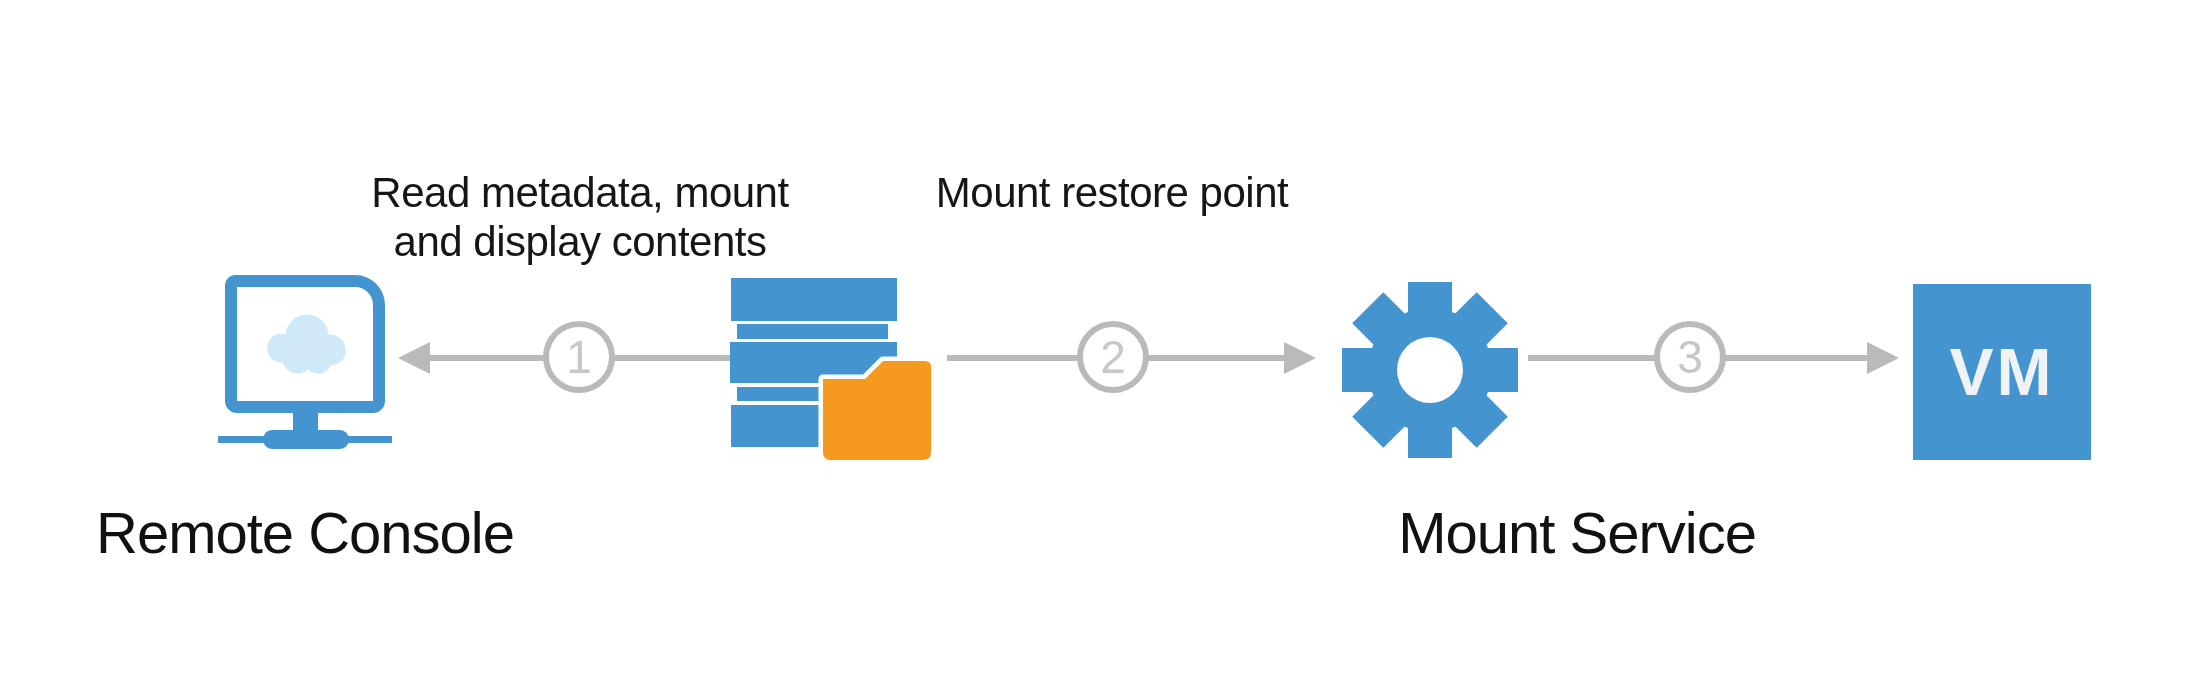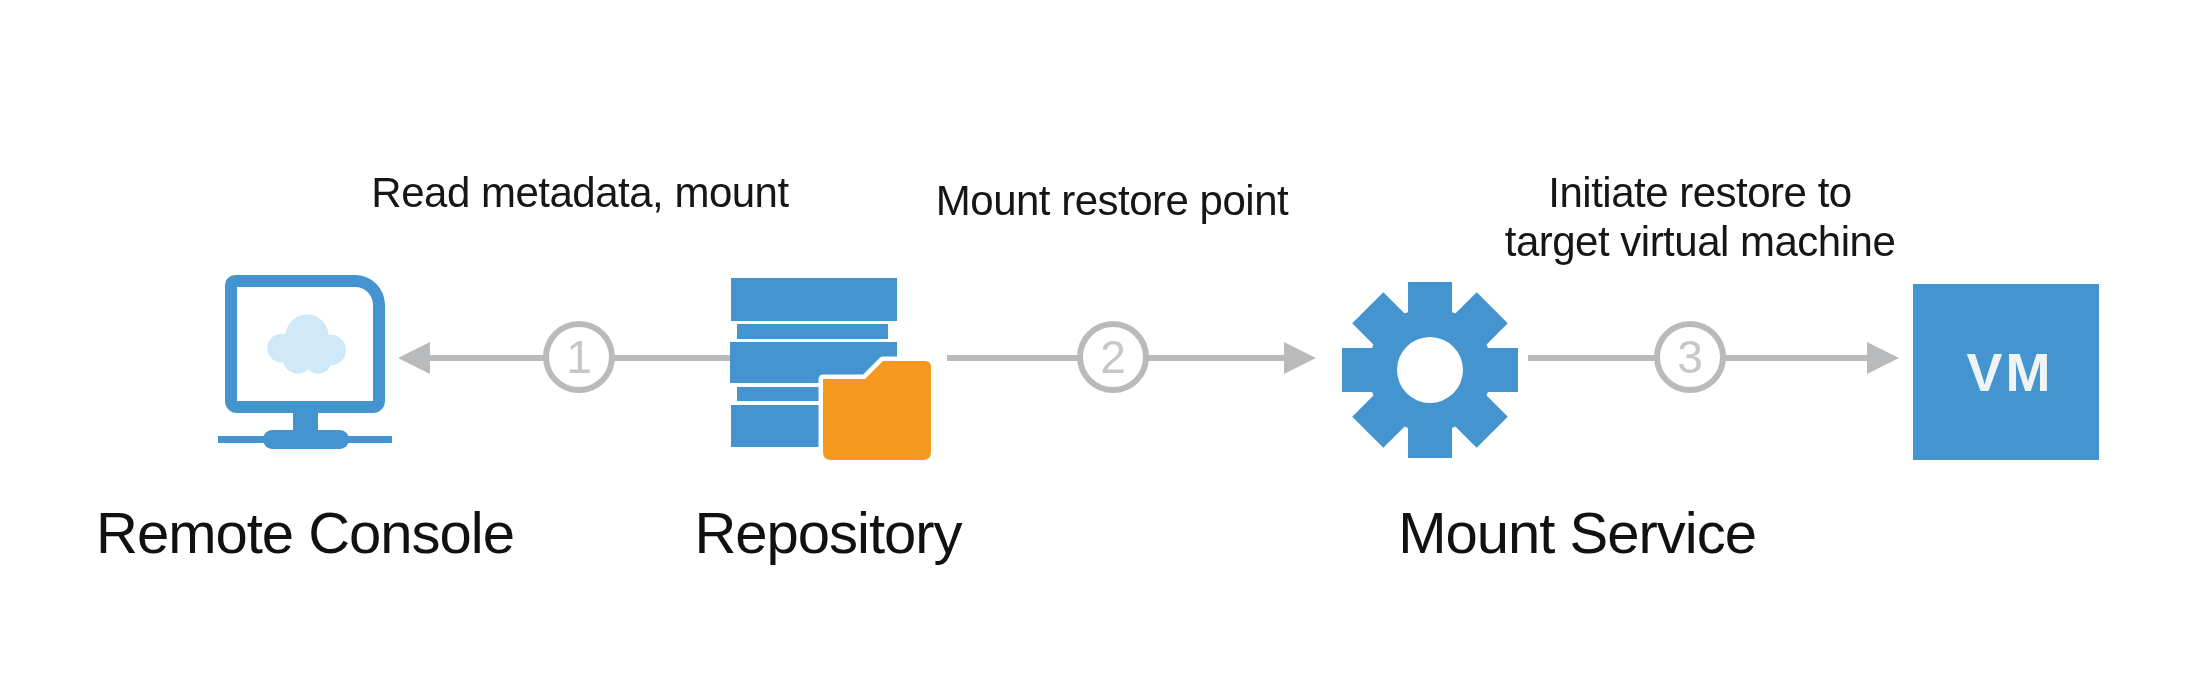--- a/index.html
+++ b/index.html
@@ -56,37 +56,34 @@
   .monitor-base{position:absolute;left:263px;top:430px;width:86px;height:19px;background:#4494d0;border-radius:9px;}
   .monitor-netline{position:absolute;left:218px;top:436px;width:174px;height:7px;background:#4494d0;}
 
   
   .repo-row{position:absolute;background:#4494d0;}
 
   
   .vm-box{
     position:absolute;left:1913px;top:284px;width:178px;height:176px;
     background:#4494d0;display:flex;align-items:center;justify-content:center;
-    color:#f0f3f5;font-size:54px;font-weight:bold;letter-spacing:3px;padding-left:8px;
+    color:#f0f3f5;font-size:66px;font-weight:bold;letter-spacing:3px;
   }
 </style>
 </head>
 <body>
 
 <div id="canvas">
 
   <div class="caption" style="left:300px;">
     <div>Read metadata, mount</div>
+    <div>and display contents</div>
   </div>
-  <div class="caption" style="left:832px;margin-top:8px;">
+  <div class="caption" style="left:832px;">
     <div>Mount restore point</div>
-  </div>
-  <div class="caption" style="left:1420px;">
-    <div>Initiate restore to</div>
-    <div>target virtual machine</div>
   </div>
 
   <div>
     <div class="monitor-frame">
       <svg width="92" height="66" viewBox="0 0 90 64">
         <g fill="#cfe9f9">
           <circle cx="47" cy="24" r="21"></circle>
           <circle cx="22" cy="36" r="14"></circle>
           <circle cx="70" cy="38" r="15"></circle>
           <circle cx="38" cy="46" r="15"></circle>
@@ -144,16 +141,15 @@
     <span>3</span>
   </div>
   <div class="arrow-line" style="left:1725px;width:143px;"></div>
   <div class="head-right" style="left:1867px;"></div>
 
   <div class="vm-box">
     <span>VM</span>
   </div>
 
   <div class="node-label" style="left:-15px;">Remote Console</div>
-  <div class="node-label" style="left:508px;">Repository</div>
   <div class="node-label" style="left:1116px;text-align:right;">Mount Service</div>
 
 </div>
 
 </body></html>

